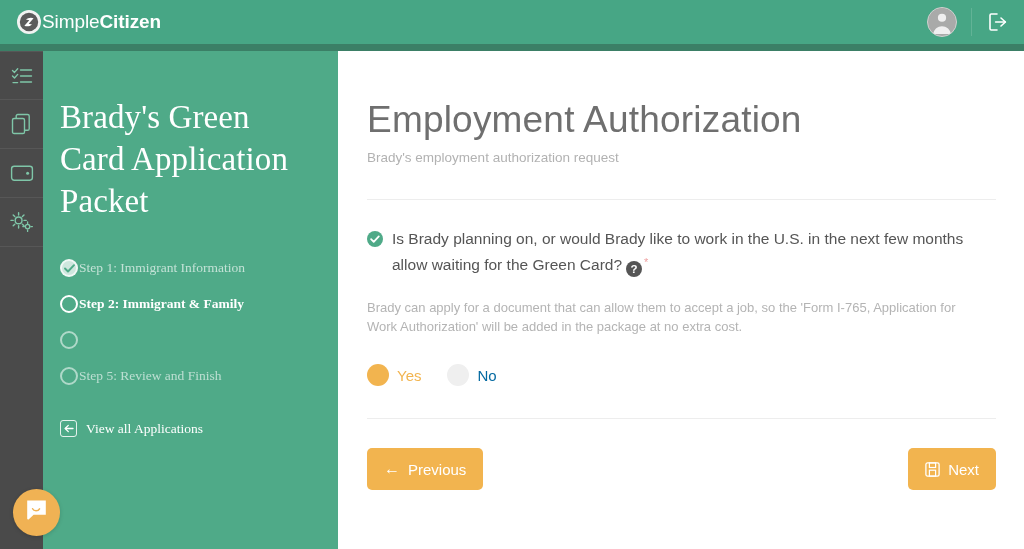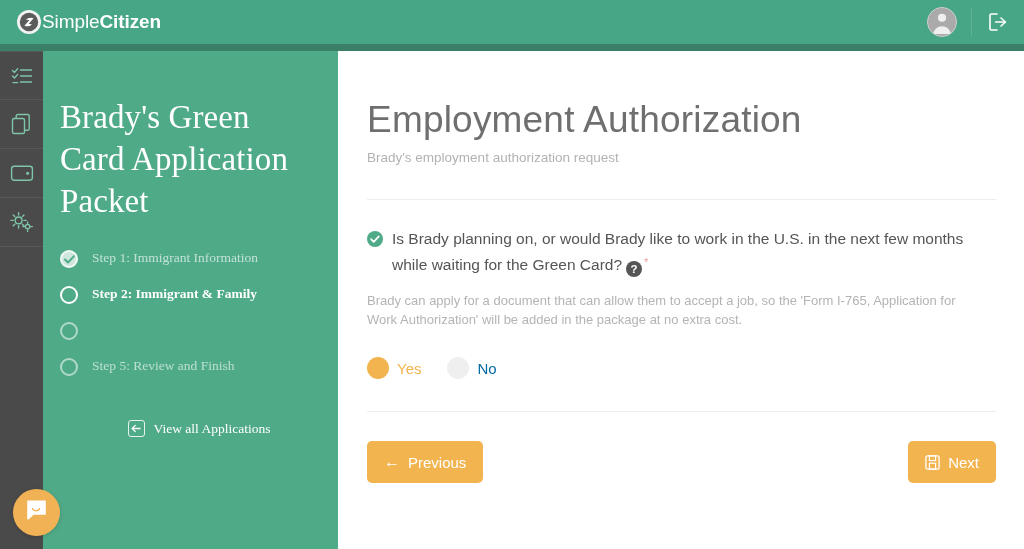--- a/index.html
+++ b/index.html
@@ -158,22 +158,22 @@
     padding: 45px 30px 0 17px;
   }
 
   .steps {
     margin-top: 28px;
     padding-left: 17px;
   }
 
   .step {
     display: flex;
-    align-items: flex-start;
-    gap: 14px;
+    align-items: center;
+    gap: 1px;
     height: 36px;
     cursor: pointer;
   }
 
   .step-dot {
     width: 18px;
     height: 18px;
     border-radius: 50%;
     border: 2px solid rgba(255,255,255,0.55);
     flex: none;
@@ -204,21 +204,20 @@
     color: rgba(255,255,255,0.66);
   }
 
   .view-all {
     display: flex;
     align-items: center;
     gap: 9px;
     margin-top: 26px;
     padding-left: 17px;
     cursor: pointer;
-    justify-content: center;
   }
   .view-all-box {
     width: 17px;
     height: 17px;
     border: 1.5px solid rgba(255,255,255,0.85);
     border-radius: 3px;
     display: flex;
     align-items: center;
     justify-content: center;
     flex: none;
@@ -317,21 +316,21 @@
     color: #efa1a1;
     font-size: 11px;
     vertical-align: 4px;
     margin-left: 2px;
   }
 
   .help-text {
     font-size: 13px;
     color: #b4b4b4;
     line-height: 19px;
-    margin-top: 14px;
+    margin-top: 21px;
     max-width: 608px;
   }
 
   .radio-group {
     display: flex;
     align-items: center;
     gap: 26px;
     margin-top: 28px;
   }
 
@@ -534,21 +533,21 @@
     <div class="hr"></div>
 
     <div class="question-row">
       <span class="q-check">
         <svg width="16" height="16" viewBox="0 0 16 16">
           <circle cx="8" cy="8" r="8" fill="#4faa88"></circle>
           <path d="M4.1 8.2l2.6 2.6 5.1-5.4" fill="none" stroke="#ffffff" stroke-width="1.8" stroke-linecap="round" stroke-linejoin="round"></path>
         </svg>
       </span>
       <div class="question-text">
-        <span>Is Brady planning on, or would Brady like to work in the U.S. in the next few months while waiting for the Green Card?</span><span class="help-icon">?</span><span class="required-star">*</span>
+        <span>Is Brady planning on, or would Brady like to work in the U.S. in the next few months allow waiting for the Green Card?</span><span class="help-icon">?</span><span class="required-star">*</span>
       </div>
     </div>
 
     <div class="help-text">Brady can apply for a document that can allow them to accept a job, so the 'Form I-765, Application for Work Authorization' will be added in the package at no extra cost.</div>
 
     <div class="radio-group">
       <div class="radio-opt selected">
         <span class="radio-circle"></span>
         <span class="radio-label">Yes</span>
       </div>

